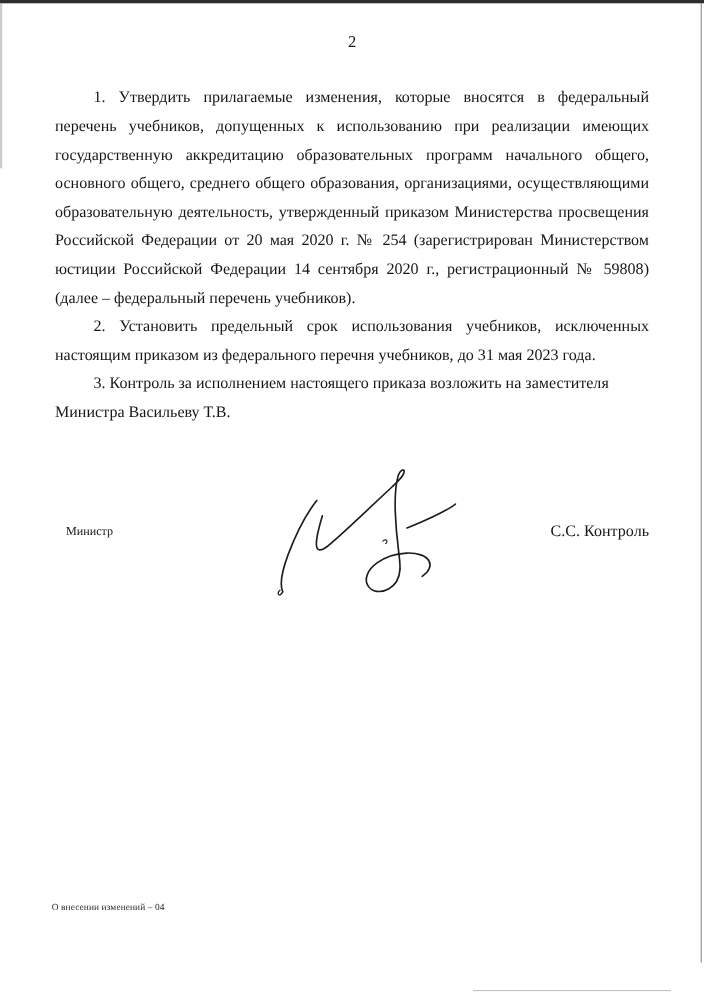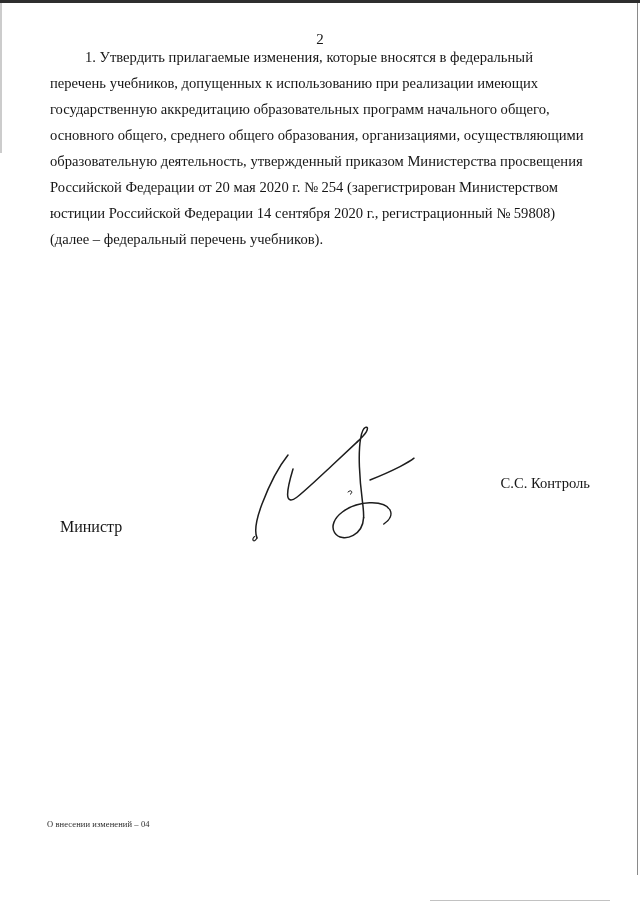--- a/index.html
+++ b/index.html
@@ -54,21 +54,21 @@
     top: 30px; left: 0;
     width: 640px;
     text-align: center;
     font-size: 15px;
     line-height: 18px;
   }
 
   
   .body-block {
     position: absolute;
-    top: 44px;
+    top: 76px;
     left: 50px;
     width: 540px;
   }
   .para {
     margin: 0;
     text-align: justify;
     text-justify: inter-word;
     text-indent: 35px;
     font-size: 14.6px;
     line-height: 26px;
@@ -81,24 +81,23 @@
     position: absolute;
     top: 472px;
     left: 0;
     width: 640px;
     height: 22px;
   }
   .sig-title {
     position: absolute;
     left: 60px;
     top: 0;
-    font-size: 16px;
+    font-size: 11px;
     line-height: 22px;
     white-space: nowrap;
-    margin-top: 44px;
   }
   .sig-name {
     position: absolute;
     right: 50px;
     top: 0;
     font-size: 14.6px;
     line-height: 22px;
     white-space: nowrap;
   }
   .signature-mark {
@@ -130,20 +129,22 @@
 
   <div class="scan-edge-top"></div>
   <div class="scan-edge-left"></div>
   <div class="scan-edge-right"></div>
   <div class="scan-edge-bottom"></div>
 
   <div class="page-number">2</div>
 
   <div class="body-block">
     <p class="para">1. Утвердить прилагаемые изменения, которые вносятся в федеральный перечень учебников, допущенных к использованию при реализации имеющих государственную аккредитацию образовательных программ начального общего, основного общего, среднего общего образования, организациями, осуществляющими образовательную деятельность, утвержденный приказом Министерства просвещения Российской Федерации от 20 мая 2020 г. № 254 (зарегистрирован Министерством юстиции Российской Федерации 14 сентября 2020 г., регистрационный № 59808) (далее – федеральный перечень учебников).</p>
+    <p class="para">2. Установить предельный срок использования учебников, исключенных настоящим приказом из федерального перечня учебников, до 31 мая 2023 года.</p>
+    <p class="para">3. Контроль за исполнением настоящего приказа возложить на заместителя Министра Васильеву Т.В.</p>
   </div>
 
   <div class="signature-mark">
     <svg width="210" height="145" viewBox="0 0 210 145" fill="none" xmlns="http://www.w3.org/2000/svg">
       <g stroke="#1d1d1d" stroke-linecap="round" stroke-linejoin="round" fill="none">
         <path d="M47 138 C44 131 46 120 52 104 C60 83 70 65 78 55" stroke-width="1.5"></path>
         <path d="M47 138 C45.5 140.5 44.2 141.6 43.2 140.4 C42.4 139.3 43.2 137.4 44.6 136.6" stroke-width="1.2"></path>
         <path d="M83 69 C80 79 77.5 88 77.6 94.5 C77.7 100.5 81 101.6 86.5 97.5 C95 91 108 78.5 122 65.5 C133 55.3 142 46.8 147.5 41.6" stroke-width="1.5"></path>
         <path d="M147.5 41.6 C151.5 37.8 154.6 34.6 156.3 31.8 C158.2 28.6 157.6 26.4 155.4 27.4 C153.4 28.3 151.6 32.4 150.6 38.5 C149.4 45.6 149 55.6 149.4 66.5 C149.9 80 151.2 92 152.4 101.2 C153.3 108.2 153.8 113.6 153.6 117.6" stroke-width="1.5"></path>
         <path d="M153.6 117.6 C153.2 125.4 149.6 131.8 143.2 135.4 C136 139.4 128.2 138.2 124.6 132.6 C120.8 126.6 124 118.2 132.4 112 C139.6 106.6 149.8 103.2 159.6 102.8 C169.6 102.4 177.4 105.2 180 110 C182.4 114.4 180 119.8 173.8 124" stroke-width="1.5"></path>

